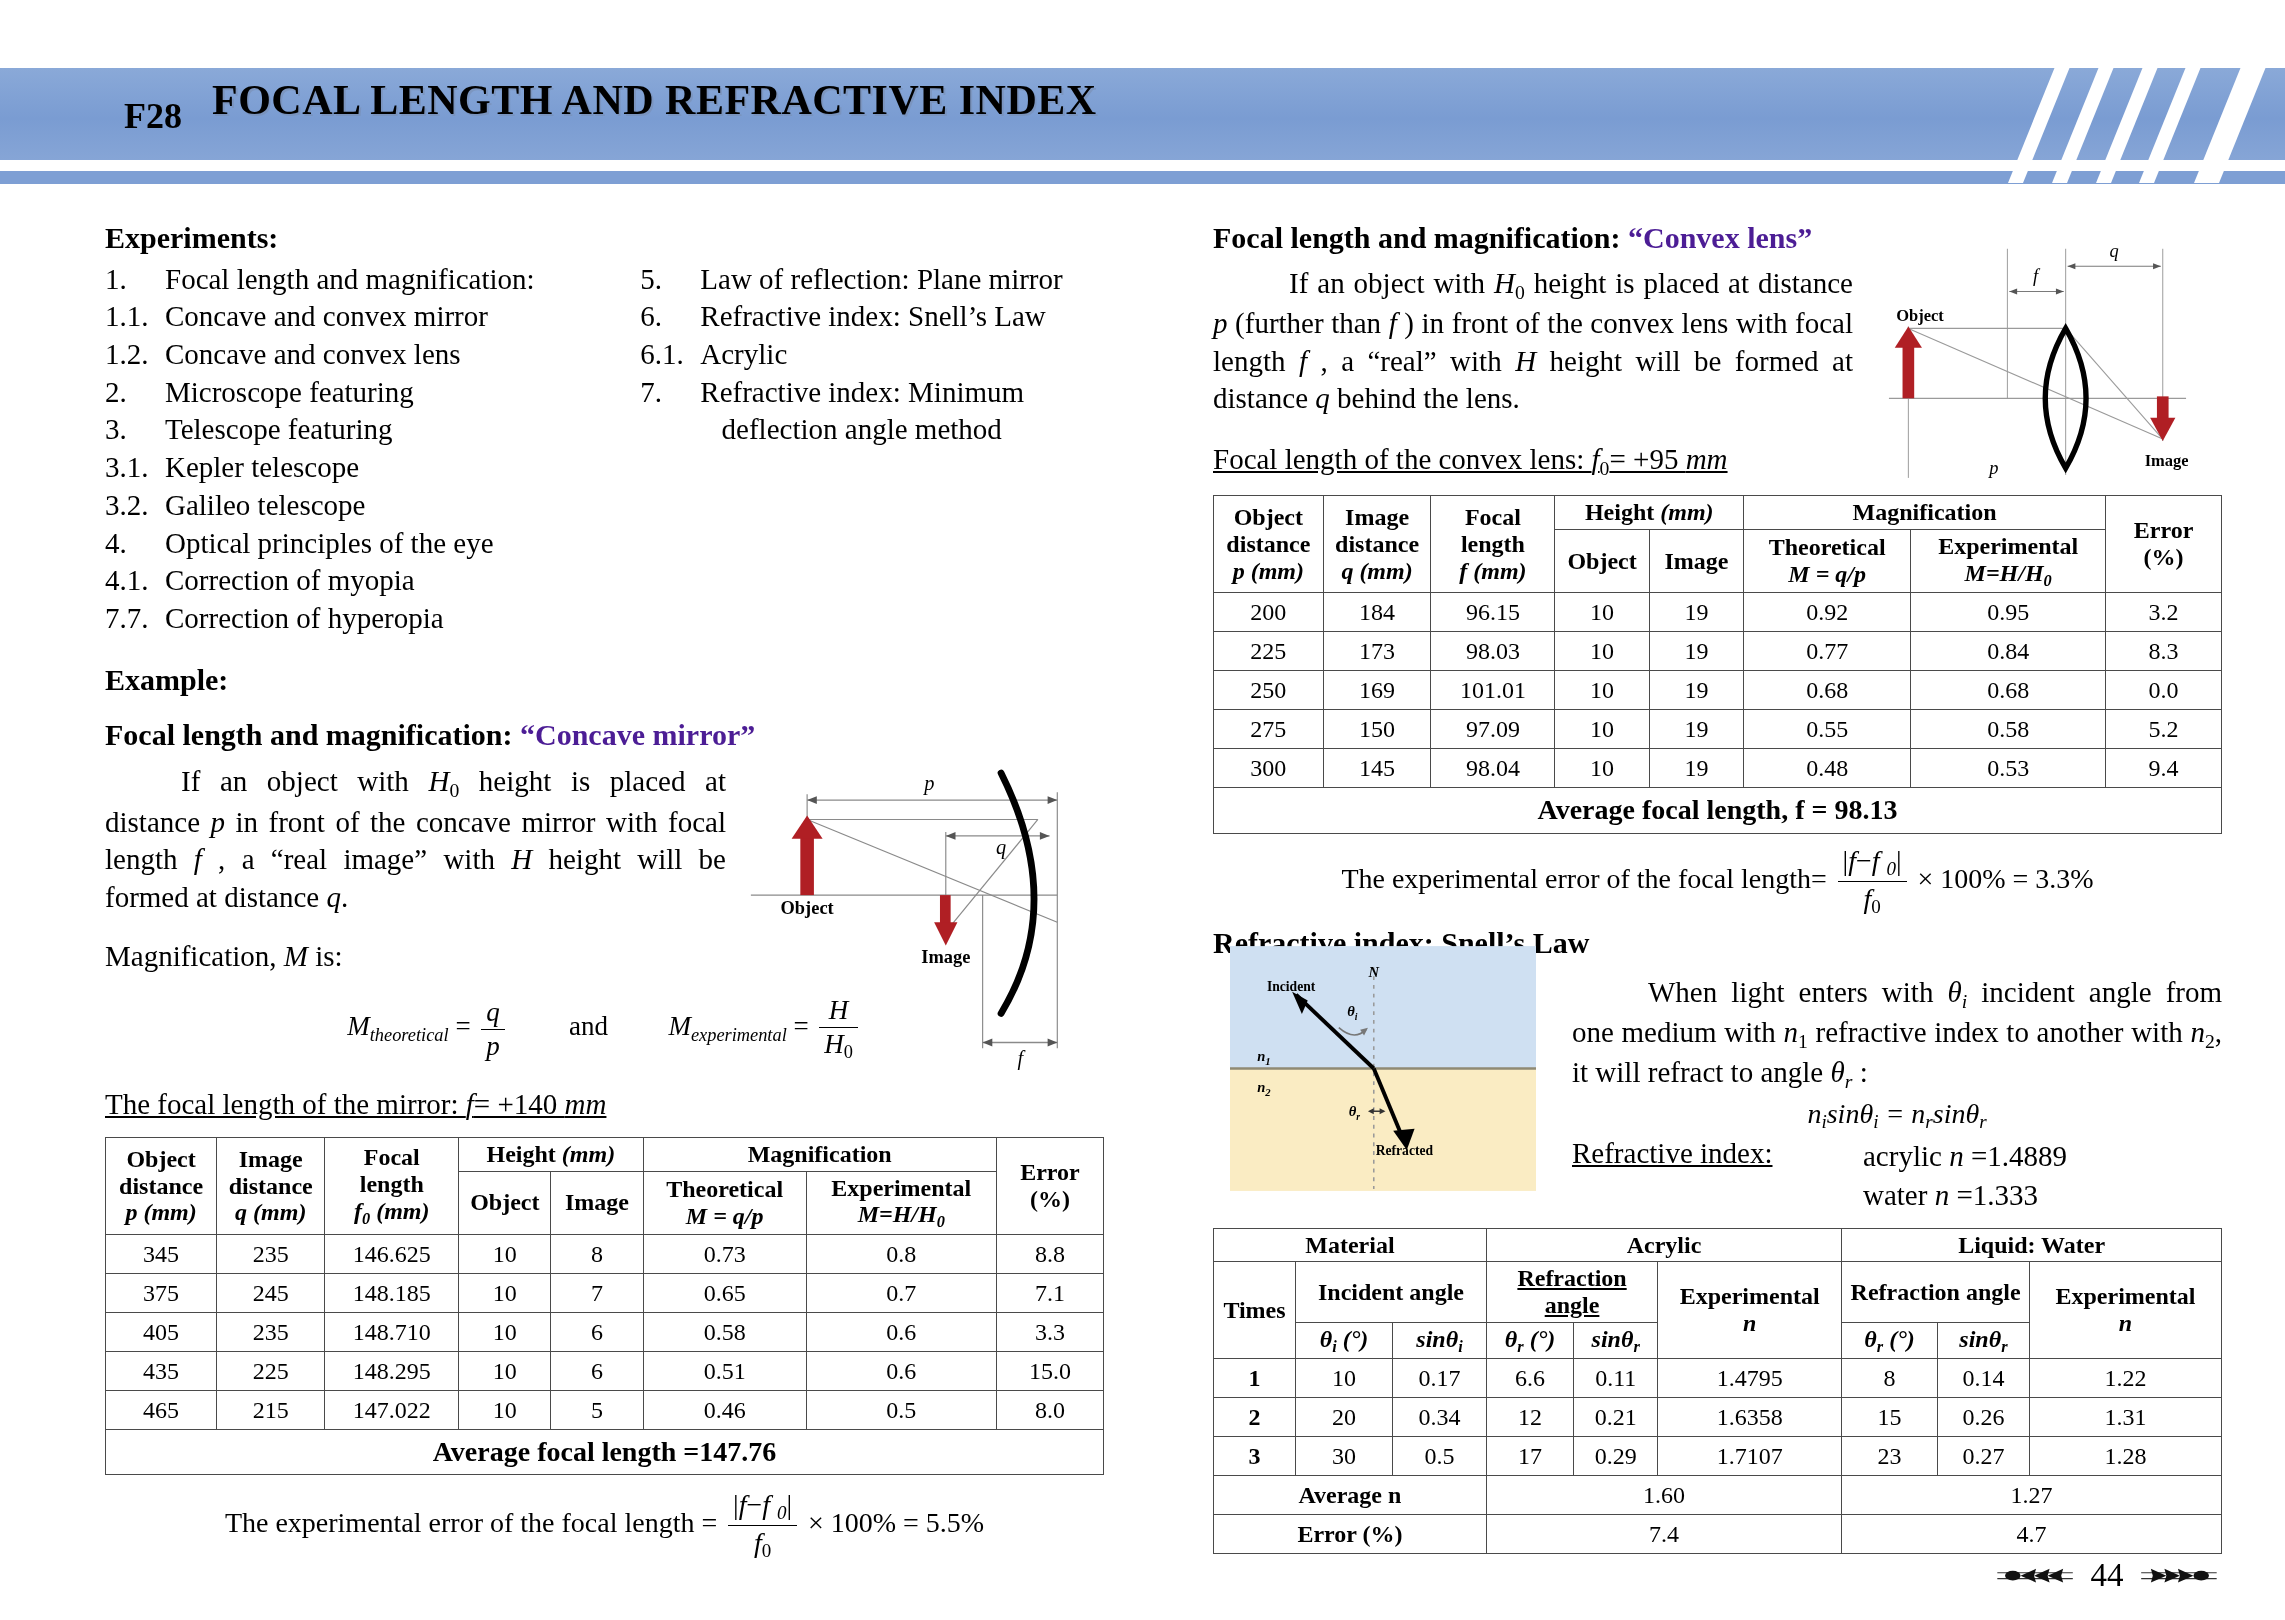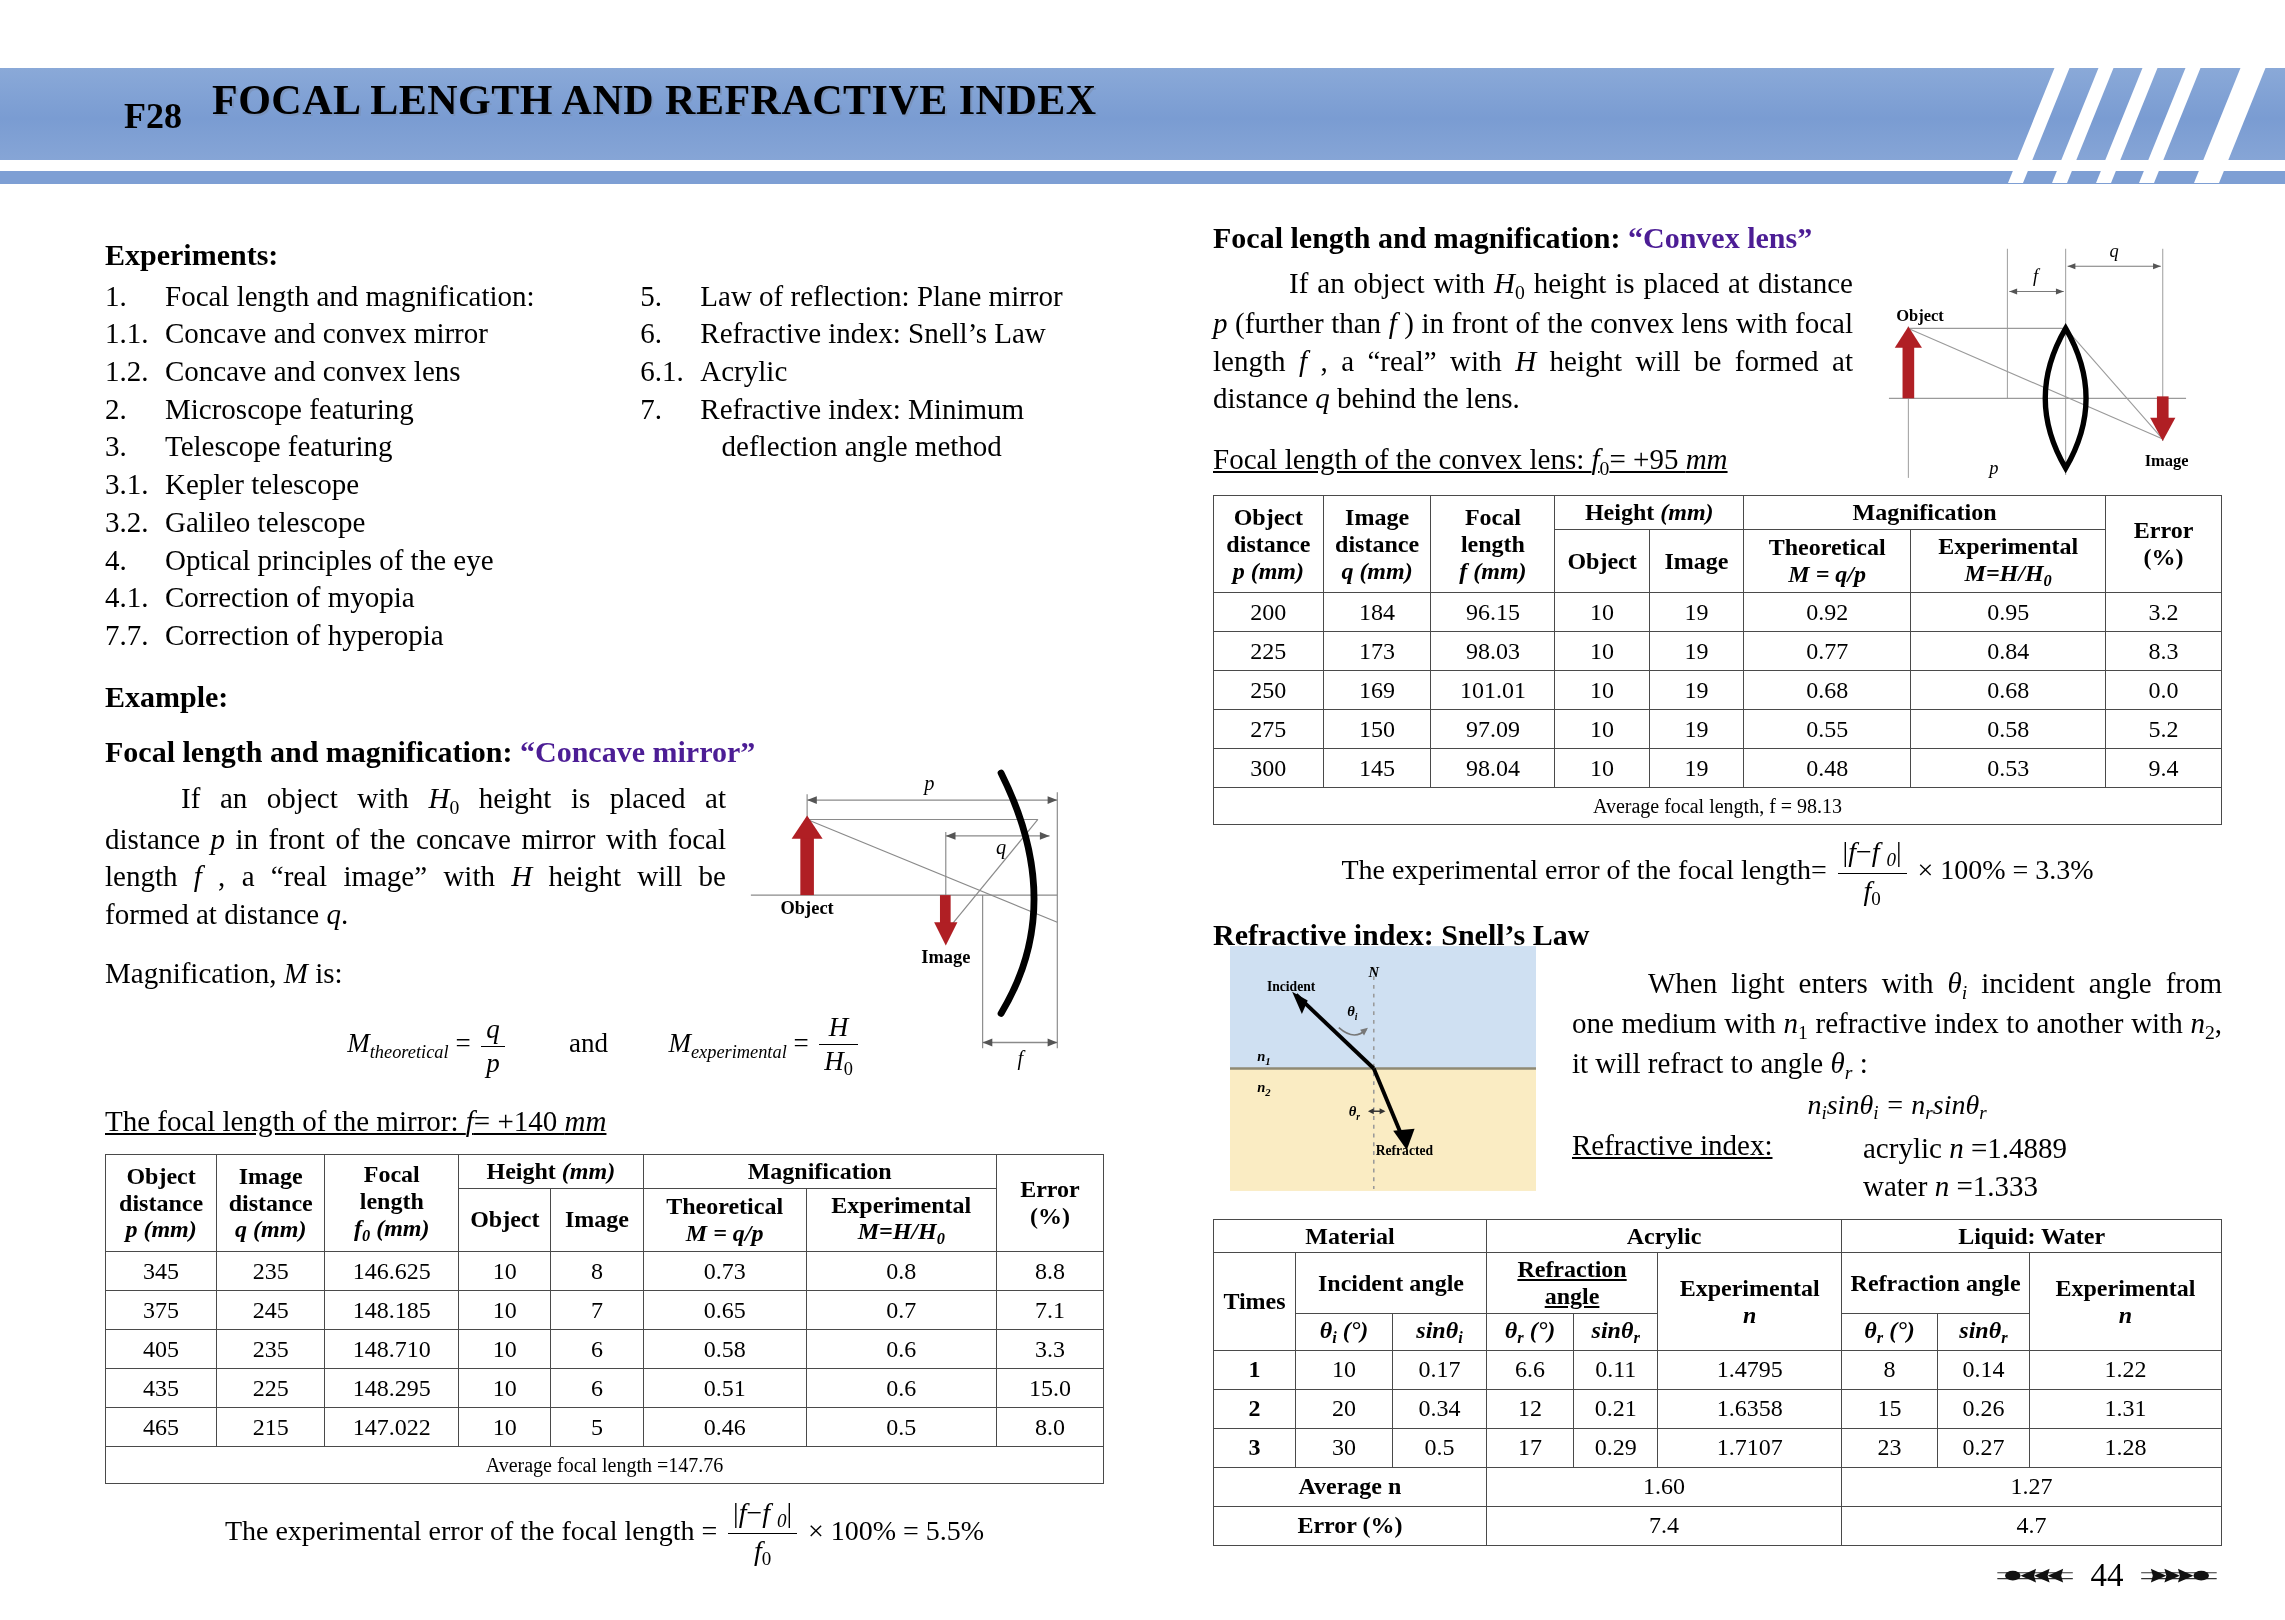--- a/index.html
+++ b/index.html
@@ -41,21 +41,21 @@
   }
   #header-title-main {
     position:absolute; left:212px; top:76px;
     font-weight:bold; font-size:42px; letter-spacing:0.5px;
     font-family:"Liberation Serif", serif;
     white-space:nowrap;
     text-shadow: 1.9px 1.9px 0 rgba(120,140,175,0.55);
   }
 
   
-  #col-left  { position:absolute; left:105px; top:238px; width:999px; }
+  #col-left  { position:absolute; left:105px; top:221px; width:999px; }
   #col-right { position:absolute; left:1213px; top:221px; width:1009px; }
 
   h2.sec { font-size:30px; font-weight:bold; margin:0 0 5.8px 0; }
   .grey-quote { color:#4c1d95; }
 
   
   #exp-lists { display:flex; gap:21.3px; margin-top:3.9px; }
   .exp-col { }
   .exp-col.a { width:514px; }
   .exp-col.b { width:446px; }
@@ -87,21 +87,21 @@
     font-size:24px; font-family:"Liberation Serif", serif;
     background:#fff;
   }
   table.data th, table.data td {
     border:1.6px solid #4a4a4a;
     text-align:center; vertical-align:middle;
     padding:2.9px 3.9px;
   }
   table.data th { font-weight:bold; line-height:1.12; }
   table.data td { line-height:1.1; padding:5.8px 3.9px; }
-  table.data .avg { font-weight:normal; font-size:20px; padding:6.8px 3.9px; }
+  table.data .avg { font-weight:bold; font-size:28px; padding:6.8px 3.9px; }
   table.data .lead { font-weight:bold; }
 
   
   .diagram { position:absolute; }
 
   
   #footer {
     position:absolute; right:68px; bottom:27px;
     display:flex; align-items:center; gap:13.6px;
     font-size:33px;

